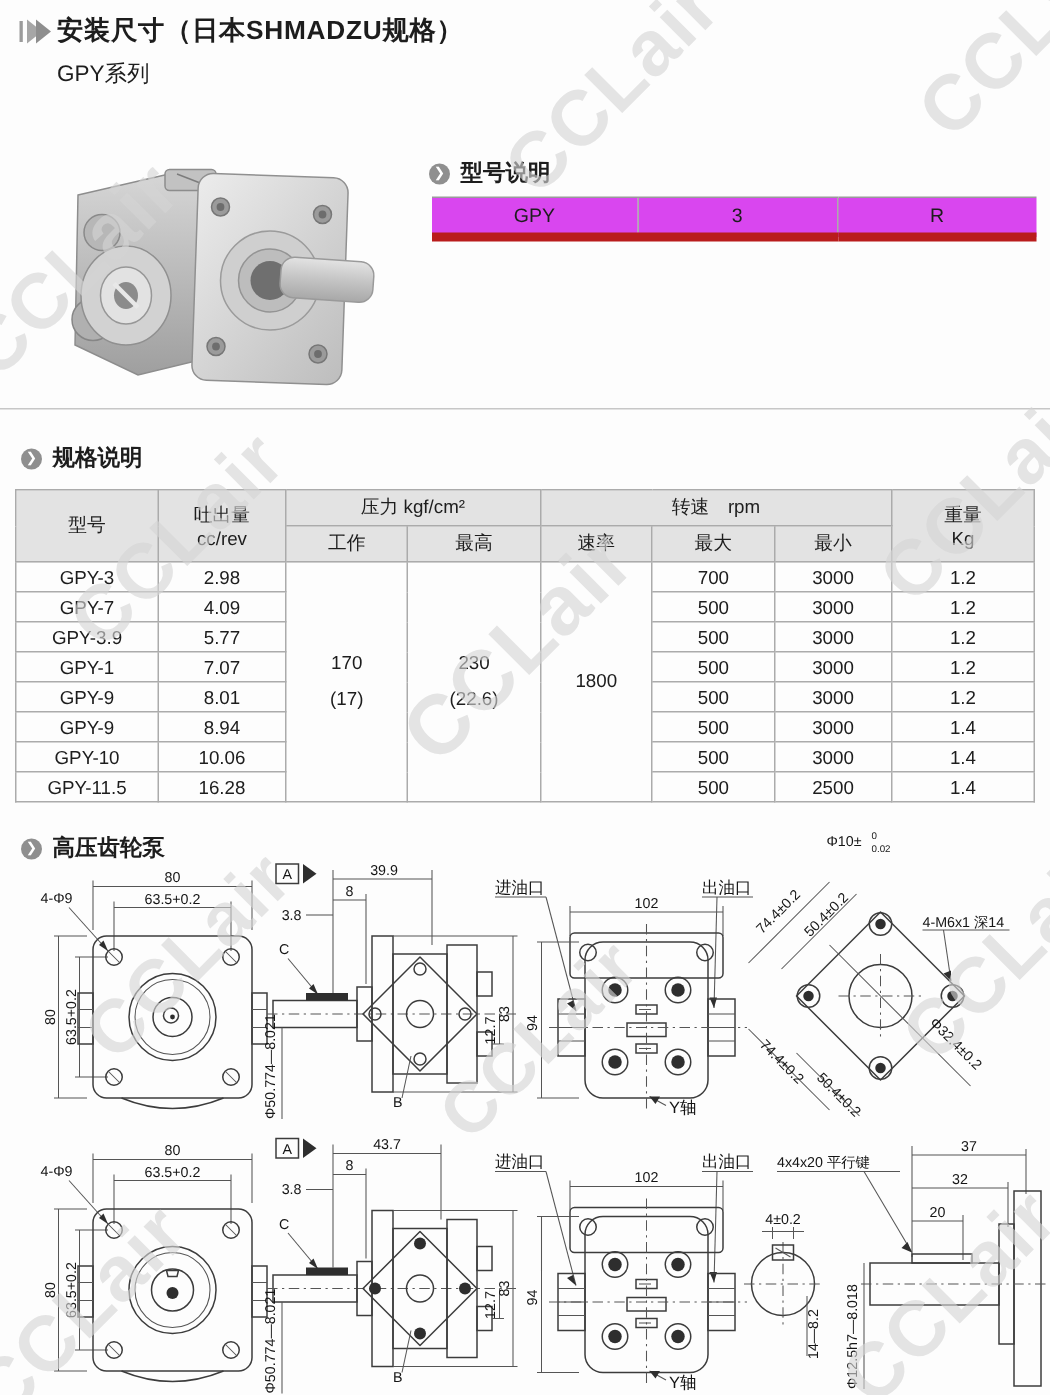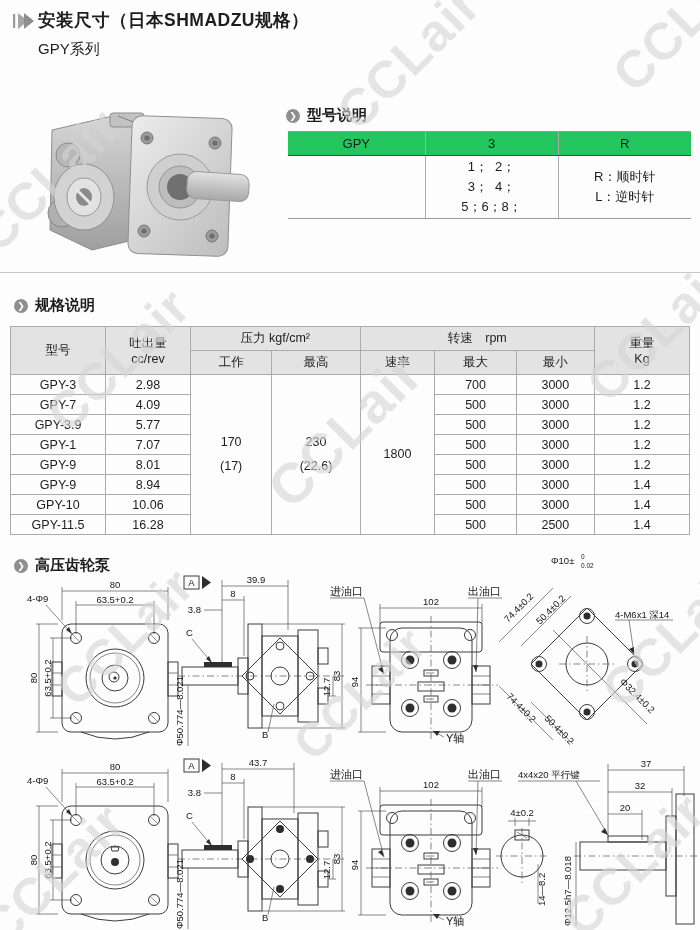--- a/index.html
+++ b/index.html
@@ -11,21 +11,21 @@
   .series{left:38px;top:40px;font-size:15px;}
   .sec-head{display:flex;align-items:center;gap:7px;font-size:15px;font-weight:bold;}
   .sec-dot{width:14px;height:14px;border-radius:50%;background:#8f8f8f;color:#fff;
            font-size:9px;display:flex;align-items:center;justify-content:center;flex:0 0 14px;}
   
   table{border-collapse:collapse;width:100%;table-layout:fixed;}
   td{text-align:center;vertical-align:middle;padding:0;}
   
   .model-table{left:288px;top:131px;width:403px;}
   .model-table td{font-size:13px;}
-  .model-table .hd td{background:#22c55e;height:23px;border-top:1px solid #9a9a9a;border-bottom:1px solid #b91c1c;}
+  .model-table .hd td{background:#d946ef;height:23px;border-top:1px solid #9a9a9a;border-bottom:6px solid #b91c1c;}
   .model-table .r1 td{height:43px;border-bottom:1px solid #bdbdbd;}
   .model-table .r2 td{height:62px;border-bottom:1px solid #9a9a9a;line-height:1.55;}
   .model-table td + td{border-left:1px solid #ababab;}
   .pre{white-space:pre;}
   
   .spec-table{left:10px;top:326px;width:680px;}
   .spec-table td{border:1px solid #ababab;font-size:12.5px;height:19px;}
   .spec-table .hd td{background:#e3e3e3;height:23px;}
   .spec-table .merged{line-height:1.9;}
   .divider{left:0;top:272px;width:700px;height:1px;background:#c7c7c7;}
@@ -119,32 +119,20 @@
   <colgroup>
       <col style="width:34%">
       <col style="width:33%">
       <col style="width:33%">
     </colgroup>
   <tbody>
       <tr class="hd">
     <td>GPY</td>
     <td>3</td>
     <td>R</td>
-  </tr>
-  <tr class="r2">
-    <td></td>
-    <td>
-      <div class="pre">1；  2；</div>
-      <div class="pre">3；  4；</div>
-      <div class="pre">5；6；8；</div>
-    </td>
-    <td>
-      <div>R：顺时针</div>
-      <div>L：逆时针</div>
-    </td>
   </tr>
 </tbody>
   </table>
 
 <div class="abs divider"></div>
 
 <div class="abs sec-head" style="left:14px;top:296px;">
   <span class="sec-dot">❯</span>
   <span>规格说明</span>
 </div>

